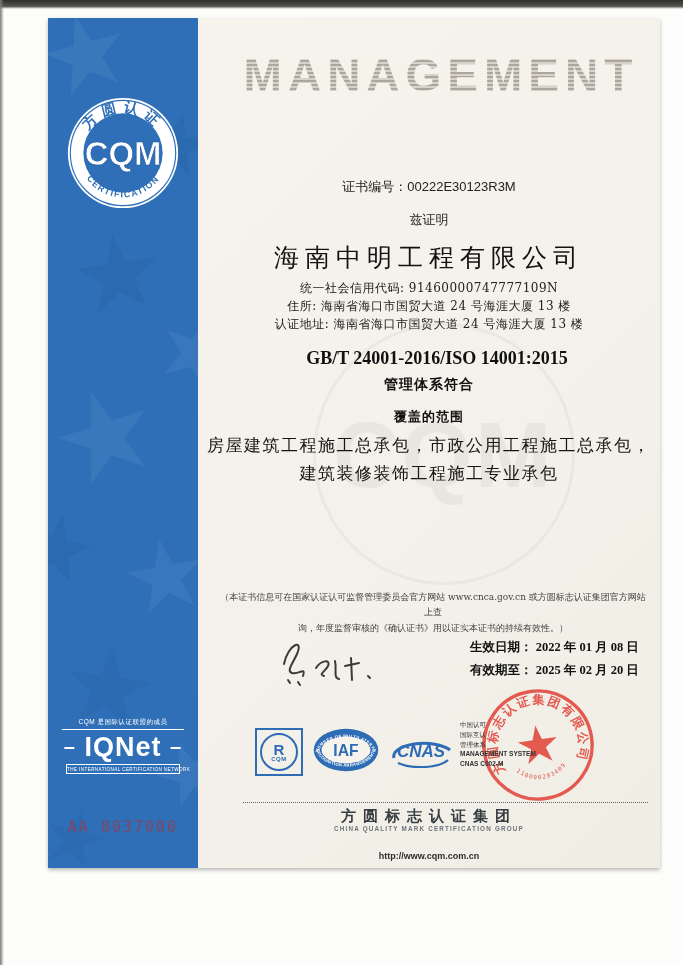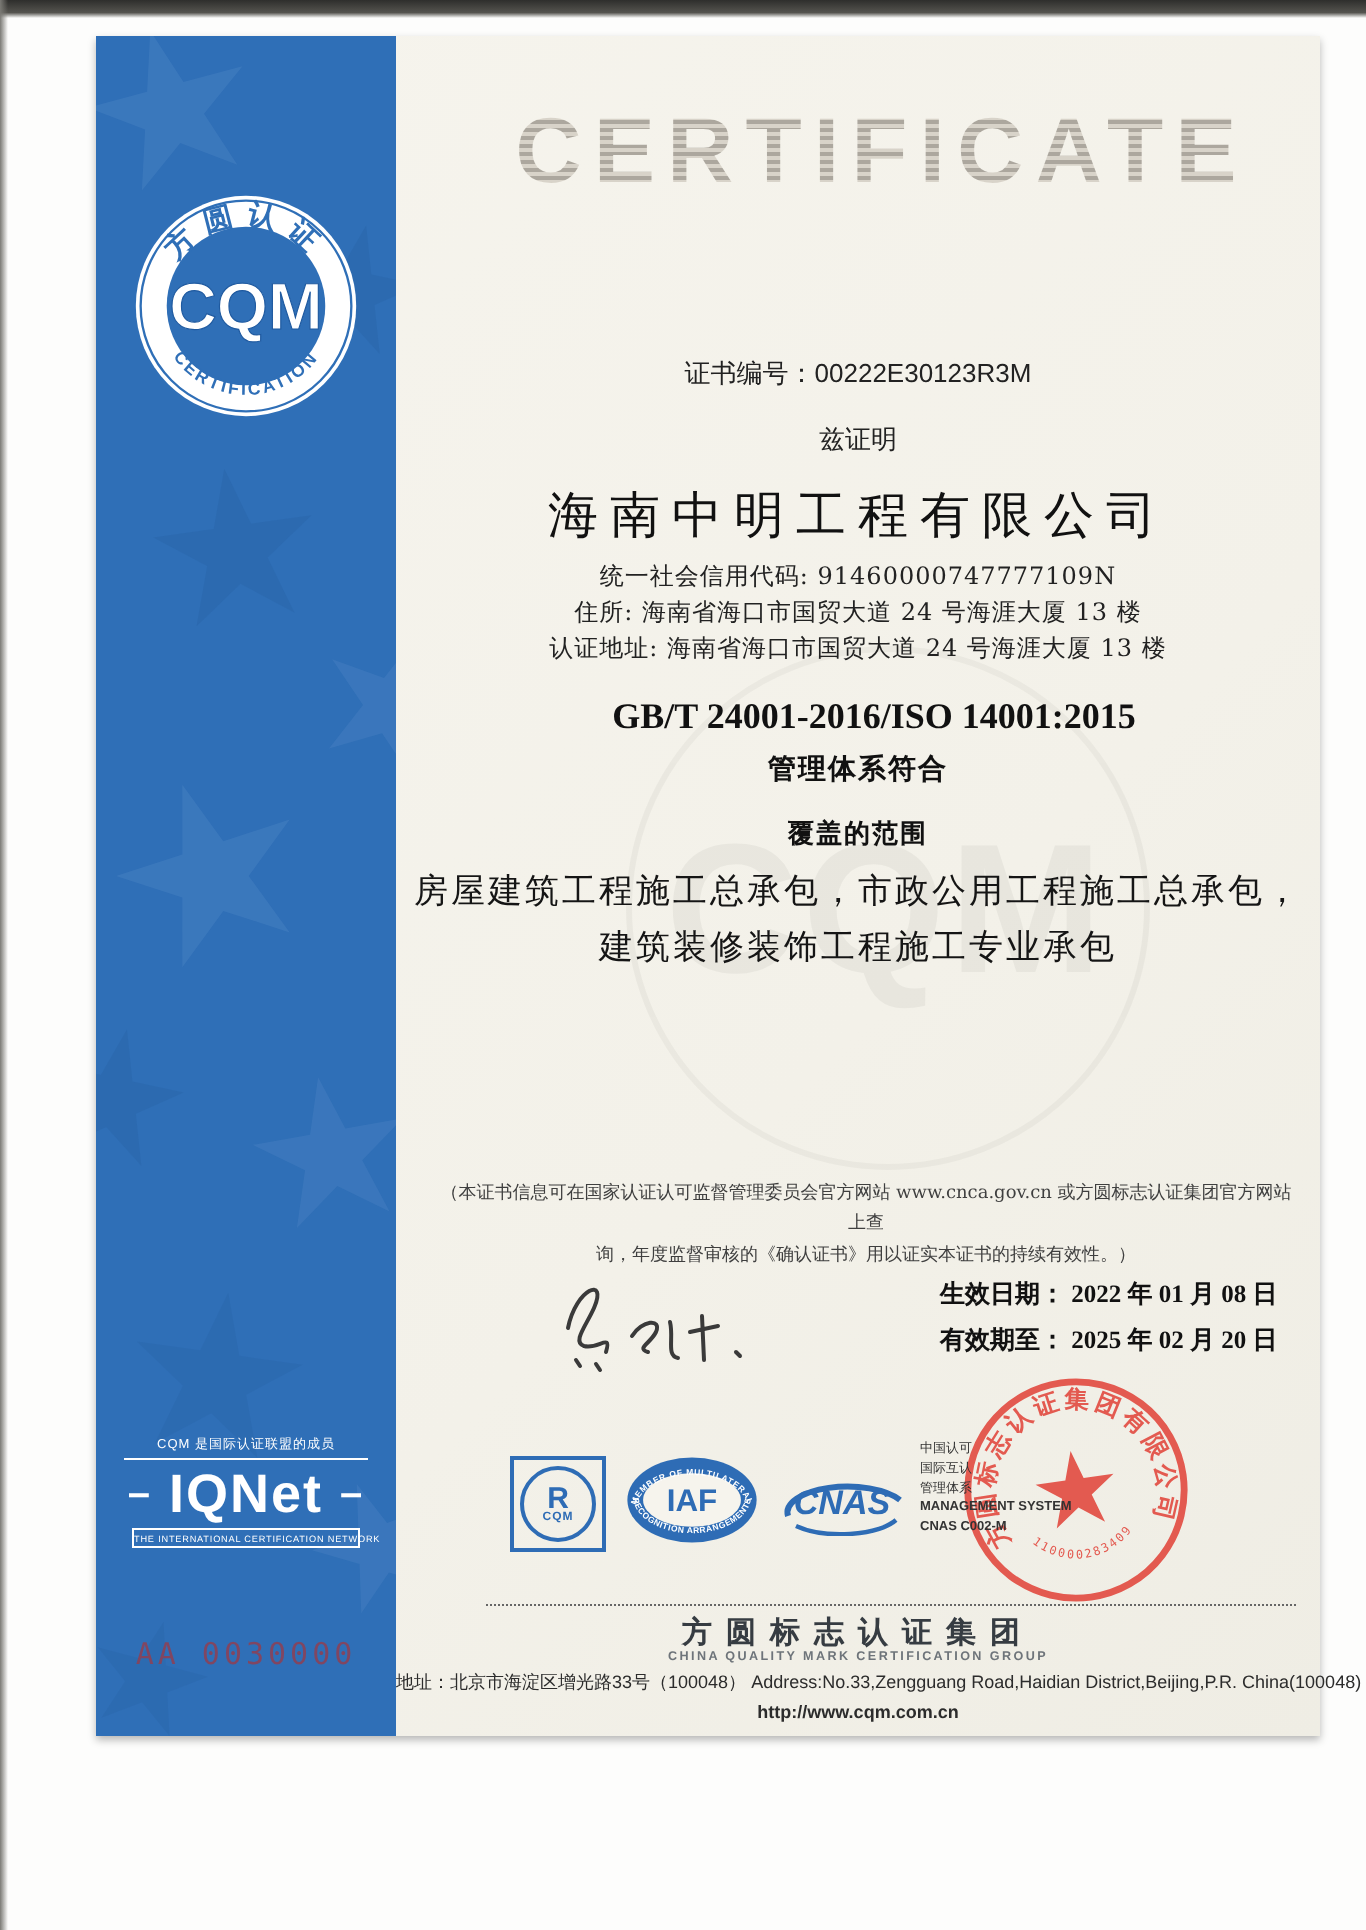--- a/index.html
+++ b/index.html
@@ -132,26 +132,26 @@
       <div class="iqnet">
         <div class="iqnet-above">CQM 是国际认证联盟的成员</div>
         <div class="iqnet-main">
           <span class="iqnet-dash">–</span>
           <span>IQNet</span>
           <span class="iqnet-dash">–</span>
         </div>
         <div class="iqnet-below">THE INTERNATIONAL CERTIFICATION NETWORK</div>
       </div>
 
-      <div class="serial">AA 0030000</div>
+      <div class="serial">AA 0037000</div>
     </div>
 
     <div class="cbody">
 
-      <div class="center wm-cert">CERTIFICATE</div>
+      <div class="center wm-cert">MANAGEMENT</div>
 
       <div class="wm-center">
         <div class="ring"></div>
         <div class="txt">CQM</div>
       </div>
 
 
       <div class="center certno">
         <span>证书编号：</span><b>00222E30123R3M</b>
       </div>
@@ -246,20 +246,16 @@
         <div>中国认可</div>
         <div>国际互认</div>
         <div>管理体系</div>
         <div class="b">MANAGEMENT SYSTEM</div>
         <div class="b">CNAS C002-M</div>
       </div>
 
       <div class="dotline"></div>
       <div class="center group-name">方圆标志认证集团</div>
       <div class="center group-en">CHINA QUALITY MARK CERTIFICATION GROUP</div>
-      <div class="center footer-addr">
-        <span>地址：北京市海淀区增光路33号（100048）</span>
-        <span>Address:No.33,Zengguang Road,Haidian District,Beijing,P.R. China(100048)</span>
-      </div>
       <div class="center website">http://www.cqm.com.cn</div>
     </div>
   </div>
 </div>
 
 </body></html>

